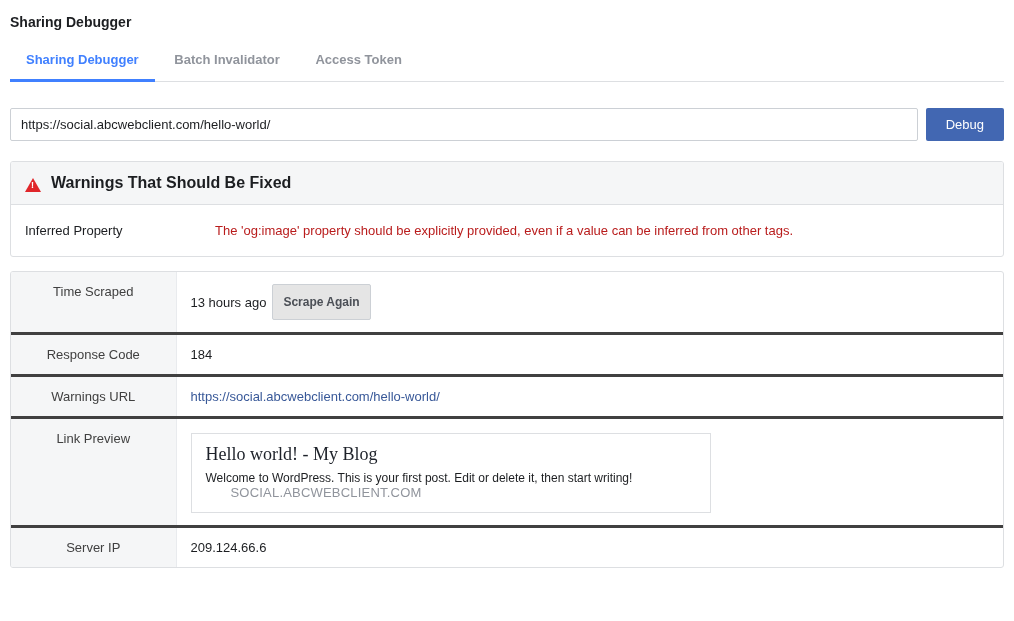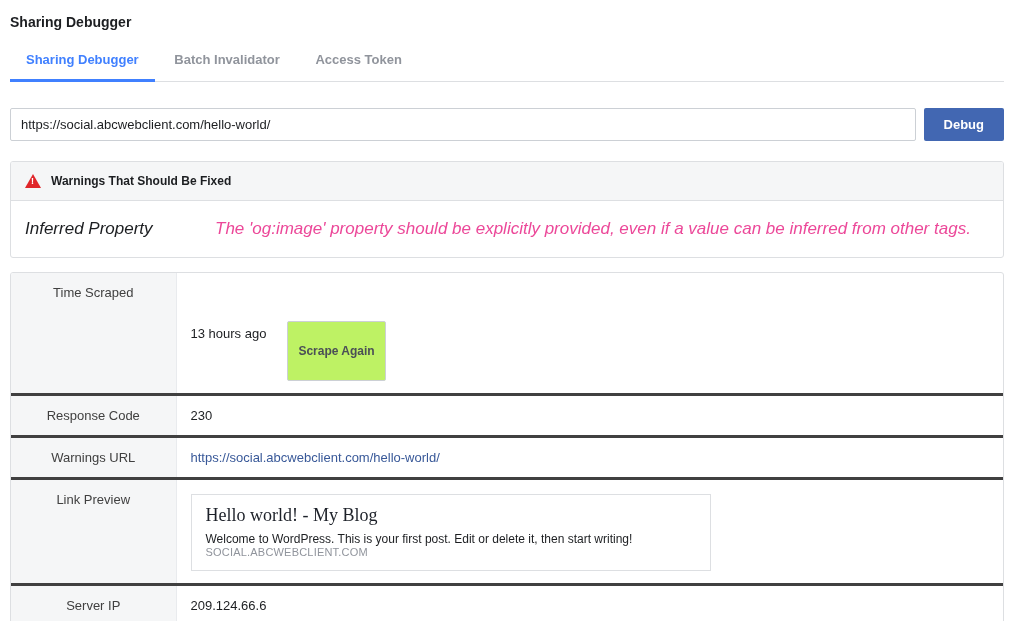--- a/index.html
+++ b/index.html
@@ -46,36 +46,36 @@
       padding: 8px 10px;
       font-size: 13px;
       color: #1c1e21;
       outline: none;
     }
     .debug-btn {
       background: #4267b2;
       color: #fff;
       border: none;
       border-radius: 2px;
-      font-weight: bold;
+      font-weight: normal;
       font-size: 13px;
       padding: 0 20px;
       cursor: pointer;
     }
     .panel {
       border: 1px solid #dddfe2;
       border-radius: 3px;
       margin-bottom: 14px;
       overflow: hidden;
     }
     .panel-header {
       background: #f5f6f7;
       border-bottom: 1px solid #dddfe2;
       padding: 12px 14px;
-      font-size: 12px;
+      font-size: 16px;
       font-weight: bold;
       display: flex;
       align-items: flex-end;
       gap: 10px;
     }
     .warning-icon {
       width: 0;
       height: 0;
       border-left: 8px solid transparent;
       border-right: 8px solid transparent;
@@ -88,30 +88,29 @@
       position: absolute;
       left: -2px;
       top: 2px;
       color: #fff;
       font-size: 9px;
       font-weight: bold;
     }
     .warn-row {
       display: flex;
       padding: 18px 14px;
-      font-size: 17px;
-      font-style: italic;
+      font-size: 13px;
     }
     .warn-label {
       width: 190px;
       color: #1c1e21;
     }
     .warn-text {
       flex: 1;
-      color: #ec4899;
+      color: #b91c1c;
     }
     .prop-table {
       width: 100%;
       border-collapse: collapse;
     }
     .prop-table tr + tr td {
       border-top: 3px solid #404040;
     }
     .prop-table td {
       vertical-align: top;
@@ -125,55 +124,55 @@
       border-right: 1px solid #e9ebee;
       text-align: center;
     }
     .link {
       color: #385898;
       text-decoration: none;
     }
     .inline-row {
       display: flex;
       align-items: center;
-      gap: 21px;
+      gap: 6px;
     }
     .scrape-btn {
-      background: #bef264;
+      background: #e5e5e5;
       border: 1px solid #ccd0d5;
       border-radius: 2px;
       font-size: 12px;
       font-weight: bold;
       color: #4b4f56;
-      padding: 22px 10px;
+      padding: 10px 10px;
       cursor: pointer;
-      margin-top: 36px;
     }
     .preview-card {
       border: 1px solid #dddfe2;
       width: 520px;
       padding: 10px 14px 12px 14px;
       margin-top: 2px;
     }
     .preview-title {
       font-family: Georgia, 'Times New Roman', serif;
       font-size: 18px;
       color: #1d2129;
       margin-bottom: 6px;
     }
     .preview-desc {
       font-size: 12px;
       color: #1c1e21;
       margin-bottom: 0;
     }
     .preview-domain {
-      font-size: 11px;
+      font-size: 13px;
       color: #90949c;
       text-transform: uppercase;
       letter-spacing: 0.2px;
+      margin-left: 25px;
     }
     .stats-line {
       margin-top: 4px;
     }
   </style>
 </head>
 <body>
 
 <div class="page-title">Sharing Debugger</div>
 
@@ -206,21 +205,21 @@
       <td class="prop-label">Time Scraped</td>
       <td>
         <div class="inline-row">
           <span>13 hours ago</span>
           <button class="scrape-btn">Scrape Again</button>
         </div>
       </td>
     </tr>
     <tr>
       <td class="prop-label">Response Code</td>
-      <td>230</td>
+      <td>184</td>
     </tr>
     <tr>
       <td class="prop-label">Warnings URL</td>
       <td>
         <a class="link" href="#">https://social.abcwebclient.com/hello-world/</a>
       </td>
     </tr>
     <tr>
       <td class="prop-label">Link Preview</td>
       <td>

